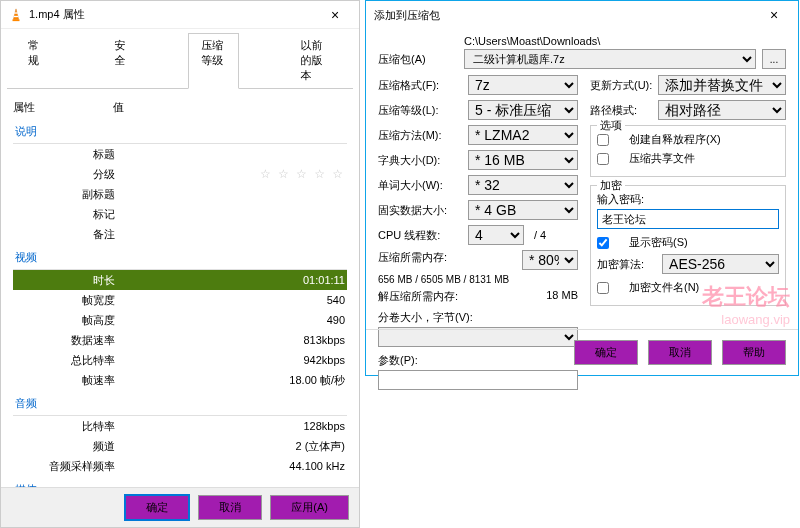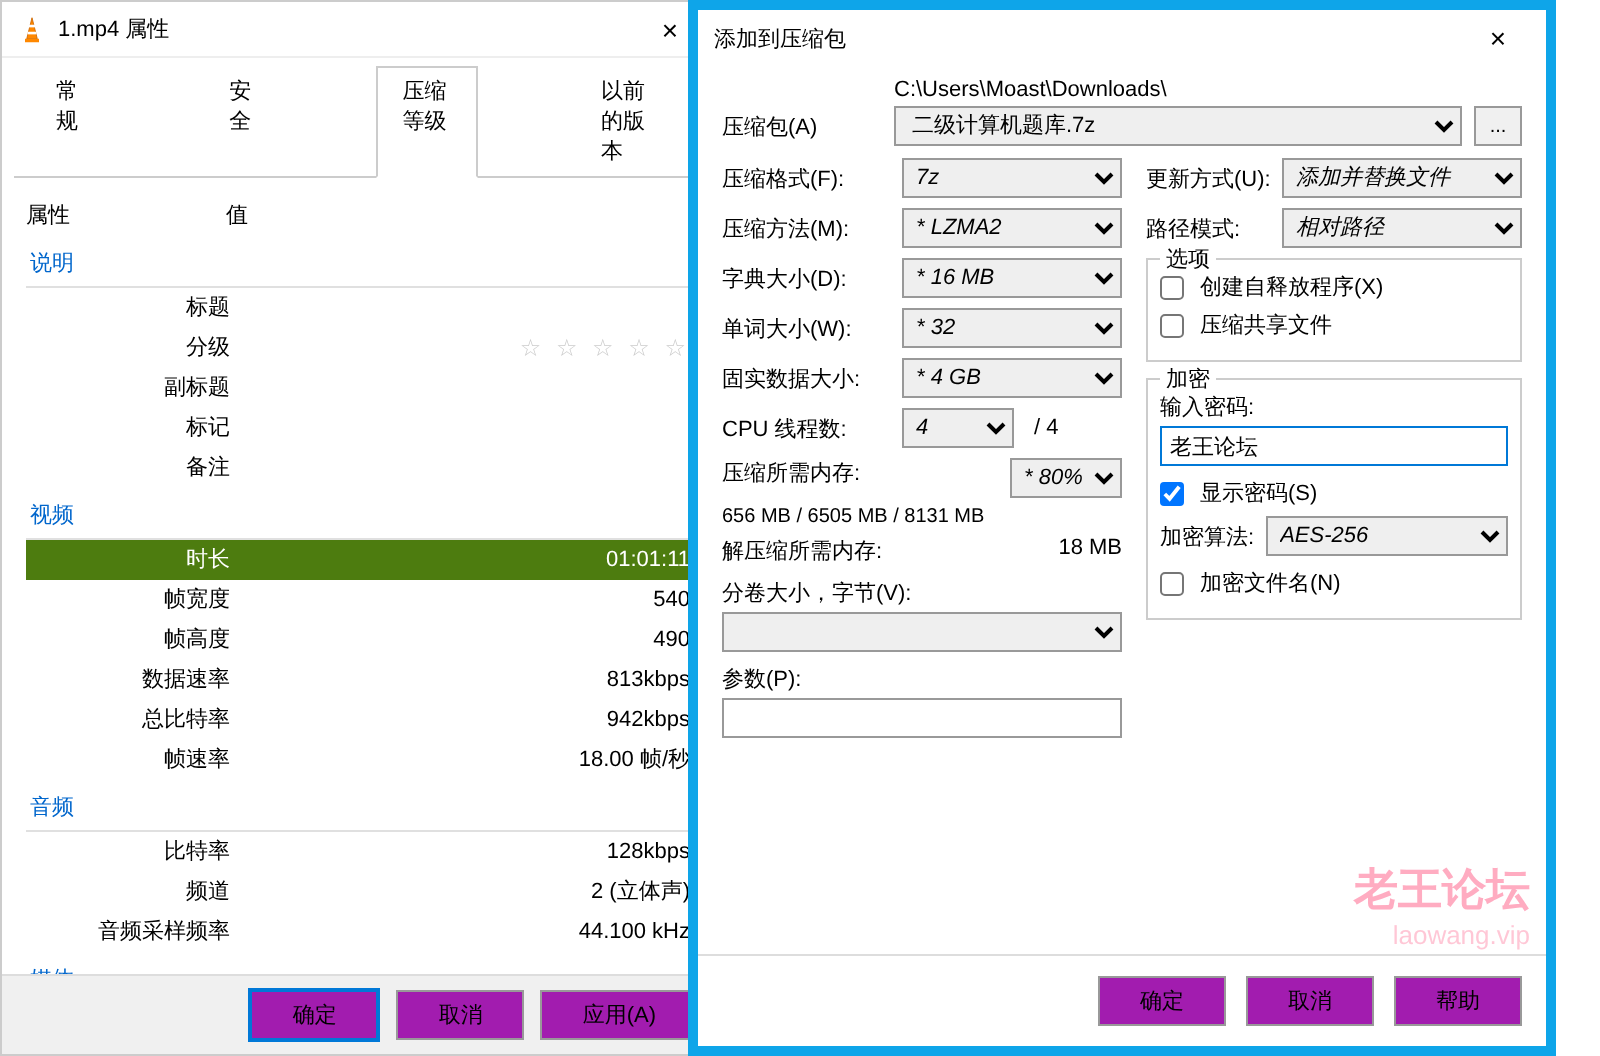--- a/index.html
+++ b/index.html
@@ -21,44 +21,44 @@
     .vlc-col2 { flex: 1; }
     .vlc-section { color: #0066cc; padding: 4px 2px; font-size: 11px; border-bottom: 1px solid #e0e0e0; margin-top: 2px; }
     .vlc-row { display: flex; padding: 2px 2px; font-size: 11px; line-height: 16px; text-align: right; }
     .vlc-row.selected { background: #4d7c0f; color: #fff; }
     .vlc-stars { color: #ccc; font-size: 12px; letter-spacing: 2px; }
     .vlc-buttons { position: absolute; bottom: 0; left: 0; right: 0; height: 40px; display: flex; justify-content: flex-end; align-items: center; padding: 0 10px; gap: 8px; border-top: 1px solid #ddd; background: #f0f0f0; }
     .btn { padding: 4px 20px; font-size: 11px; border: 1px solid #999; background: #a21caf; cursor: pointer; min-width: 64px; }
     .btn.primary { border: 2px solid #0078d7; }
     
     
-    .zip-window { position: absolute; left: 344px; top: 0; width: 434px; height: 528px; background: #fff; border: 5px solid #0ea5e9; }
+    .zip-window { position: absolute; left: 365px; top: 0; width: 434px; height: 376px; background: #fff; border: 1px solid #0ea5e9; }
     .zip-titlebar { height: 28px; display: flex; align-items: center; padding: 0 8px; }
     .zip-title { flex: 1; font-size: 11px; }
     .zip-close { width: 32px; text-align: center; cursor: pointer; font-size: 14px; }
     .zip-body { padding: 6px 12px; }
     .zip-field-row { display: flex; align-items: center; margin-bottom: 6px; gap: 6px; }
     .zip-label { width: 80px; font-size: 11px; }
     .zip-input { flex: 1; border: 1px solid #999; padding: 2px 4px; font-size: 11px; height: 20px; }
-    .zip-select { border: 1px solid #999; font-size: 11px; height: 20px; padding: 0 2px; font-style: italic; }
+    .zip-select { border: 1px solid #999; font-size: 14px; height: 20px; padding: 0 2px; }
     .zip-browse { width: 24px; height: 20px; border: 1px solid #999; background: #f0f0f0; font-size: 10px; cursor: pointer; }
     .zip-columns { display: flex; gap: 12px; margin-top: 6px; }
     .zip-left-col { width: 200px; }
     .zip-right-col { flex: 1; }
     .zip-row { display: flex; align-items: center; margin-bottom: 5px; gap: 4px; }
     .zip-row-label { width: 86px; font-size: 11px; }
     .zip-row-select { flex: 1; }
     .zip-mem-row { font-size: 11px; margin-bottom: 4px; display: flex; }
     .zip-mem-label { width: 86px; }
     .zip-groupbox { border: 1px solid #ccc; padding: 6px; margin-bottom: 8px; position: relative; }
     .zip-groupbox-title { position: absolute; top: -8px; left: 6px; background: #fff; padding: 0 3px; font-size: 11px; }
-    .zip-checkbox-row { display: flex; align-items: center; gap: 8px; font-size: 11px; margin-bottom: 4px; }
+    .zip-checkbox-row { display: flex; align-items: center; gap: 20px; font-size: 11px; margin-bottom: 4px; }
     .zip-checkbox { width: 12px; height: 12px; }
     .zip-pw-input { width: 100%; border: 1px solid #0078d7; padding: 2px 4px; font-size: 11px; height: 20px; margin-top: 2px; margin-bottom: 6px; }
-    .zip-enc-row { display: flex; align-items: center; gap: 6px; font-size: 11px; margin-bottom: 6px; }
+    .zip-enc-row { display: flex; align-items: center; gap: 18px; font-size: 11px; margin-bottom: 6px; }
     .zip-buttons { display: flex; justify-content: flex-end; gap: 10px; padding: 10px 12px; border-top: 1px solid #ddd; position: absolute; bottom: 0; left: 0; right: 0; }
     .zip-path { font-size: 11px; margin-bottom: 2px; padding-left: 86px; }
     .slash4 { font-size: 11px; margin-left: 6px; }
     
     
     .watermark { position: absolute; right: 8px; bottom: 48px; text-align: right; pointer-events: none; }
     .watermark-cn { font-size: 22px; font-weight: bold; color: #ff8aa8; opacity: 0.7; }
     .watermark-en { font-size: 13px; color: #ffb0c5; opacity: 0.7; }
   </style>
 </head>
@@ -173,20 +173,24 @@
       <select class="zip-input"><option>二级计算机题库.7z</option></select>
       <button class="zip-browse">...</button>
     </div>
     <div class="zip-columns">
       <div class="zip-left-col">
         <div class="zip-row">
             <div class="zip-row-label">压缩格式(F):</div>
             <select class="zip-select zip-row-select"><option>7z</option></select>
           </div>
         <div class="zip-row">
+            <div class="zip-row-label">压缩等级(L):</div>
+            <select class="zip-select zip-row-select"><option>5 - 标准压缩</option></select>
+          </div>
+        <div class="zip-row">
             <div class="zip-row-label">压缩方法(M):</div>
             <select class="zip-select zip-row-select"><option>* LZMA2</option></select>
           </div>
         <div class="zip-row">
             <div class="zip-row-label">字典大小(D):</div>
             <select class="zip-select zip-row-select"><option>* 16 MB</option></select>
           </div>
         <div class="zip-row">
             <div class="zip-row-label">单词大小(W):</div>
             <select class="zip-select zip-row-select"><option>* 32</option></select>

